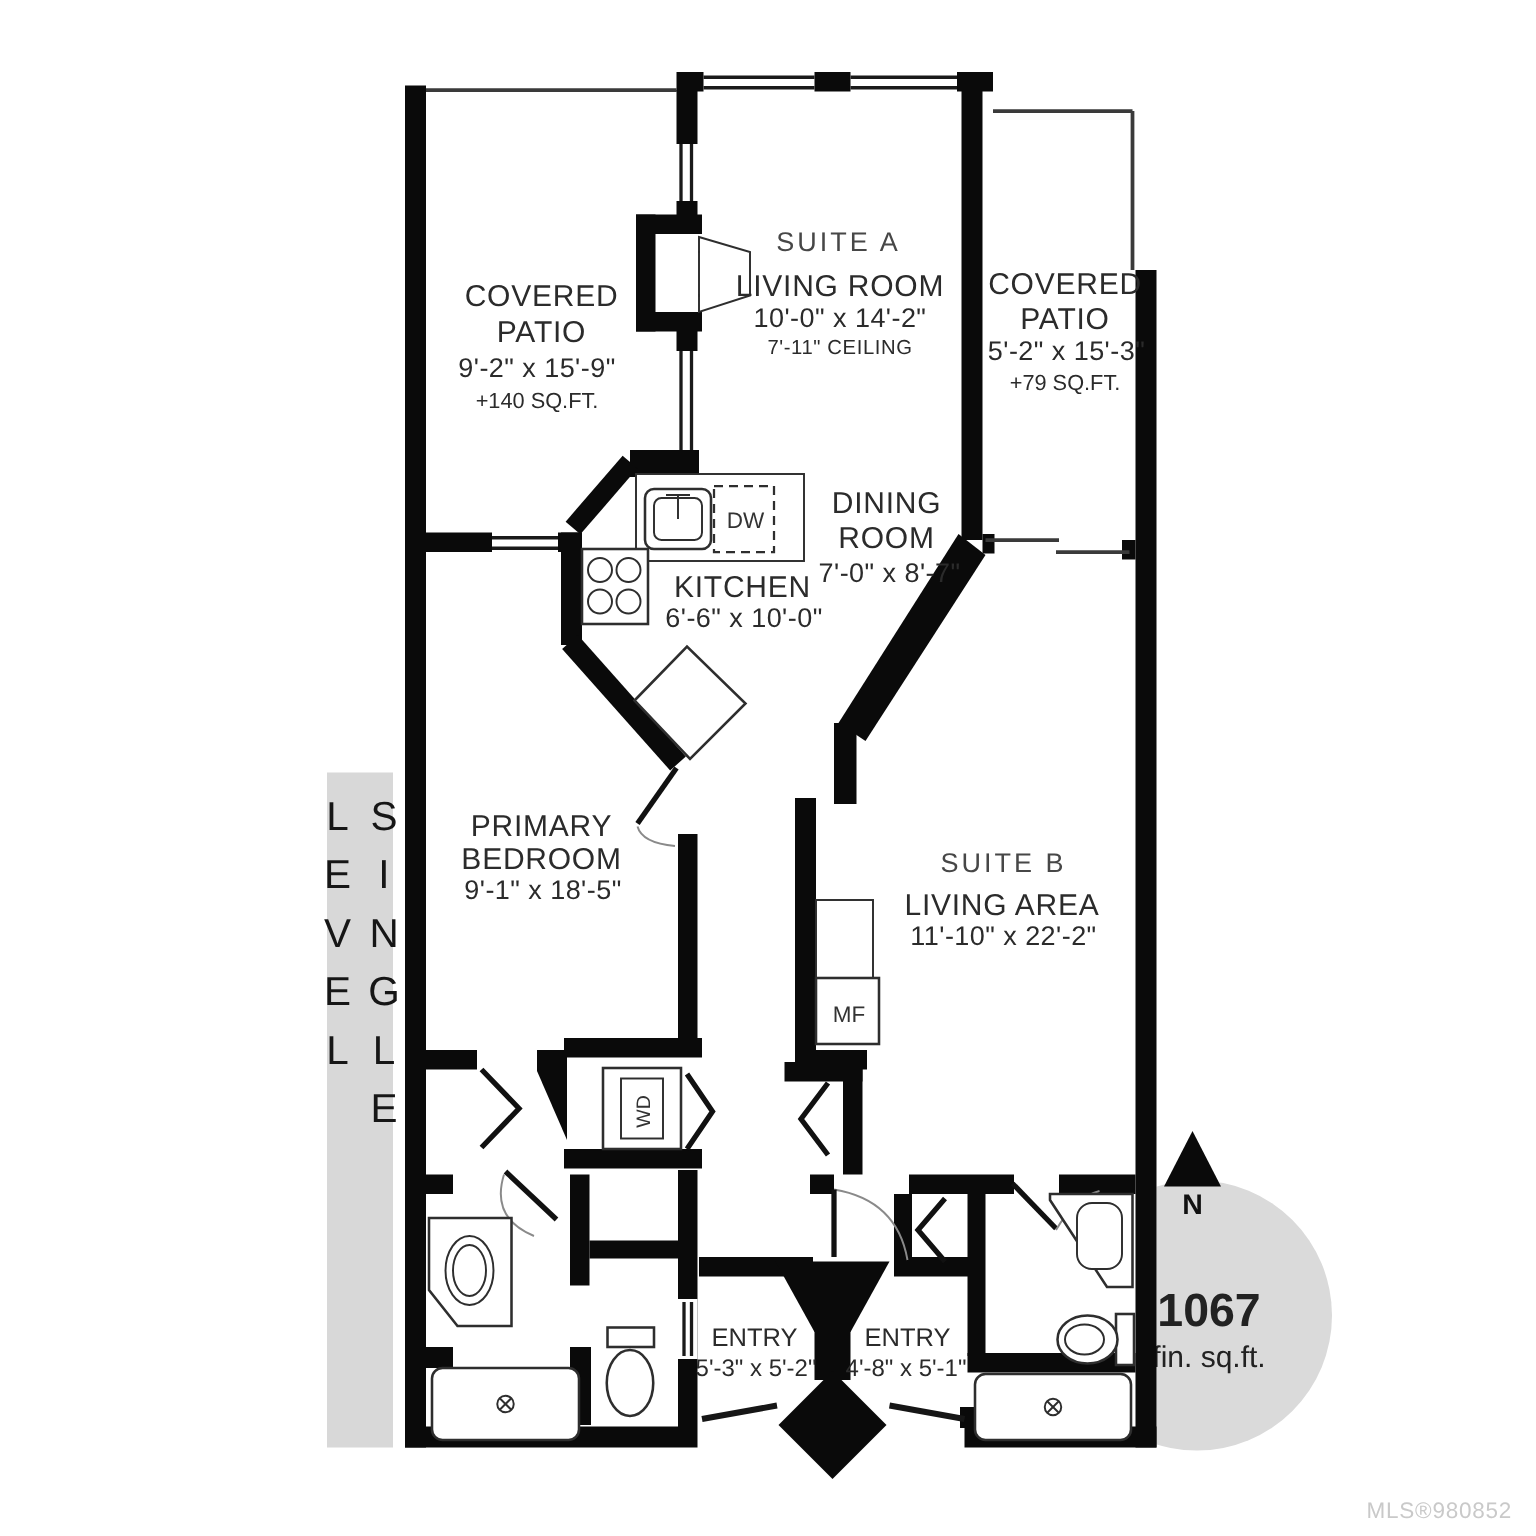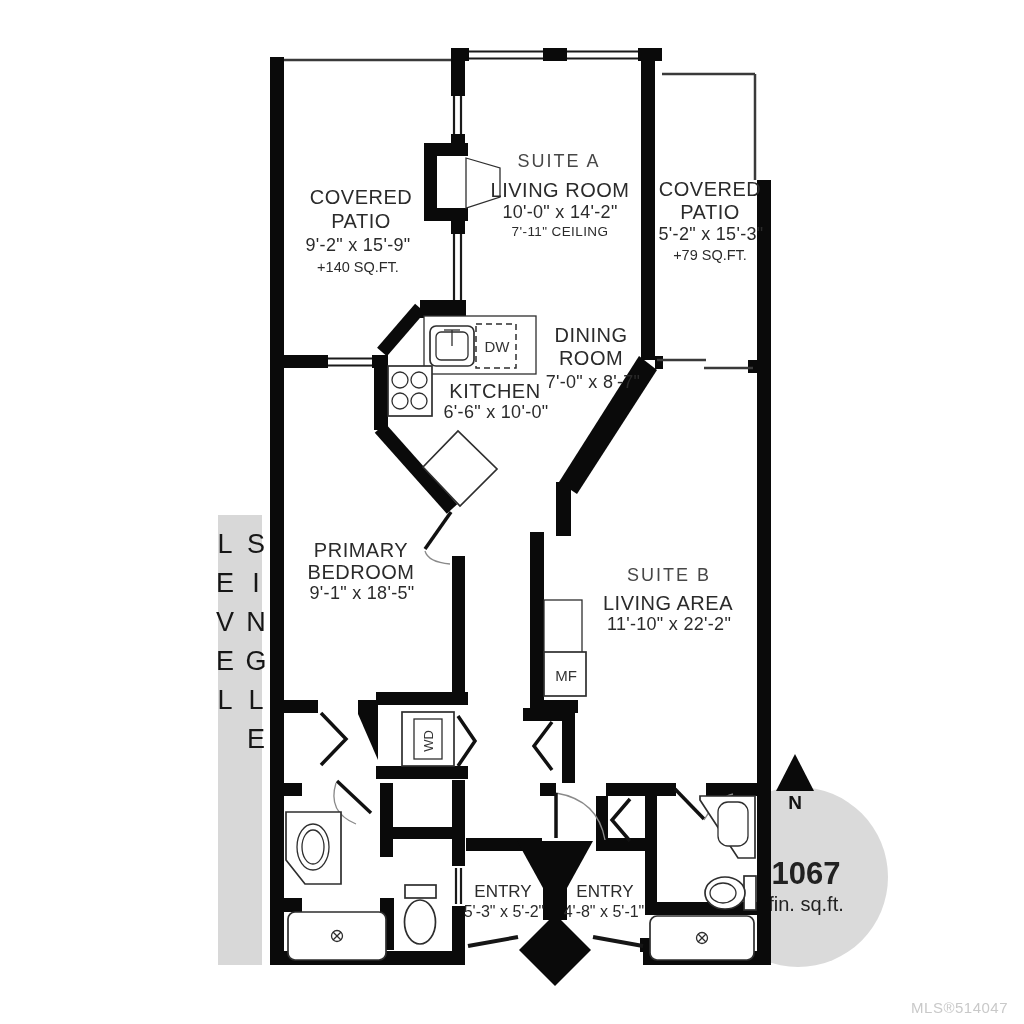--- a/index.html
+++ b/index.html
@@ -341,14 +341,14 @@
       <text class="entrydims" x="504" y="917">5'-3" x 5'-2"</text>
     </g>
 
     <g>
       <text class="entry" x="605" y="897">ENTRY</text>
       <text class="entrydims" x="604" y="917">4'-8" x 5'-1"</text>
     </g>
 
   </svg>
 
-  <div id="watermark">MLS®514047</div>
+  <div id="watermark">MLS®980852</div>
 </div>
 
 </body></html>

